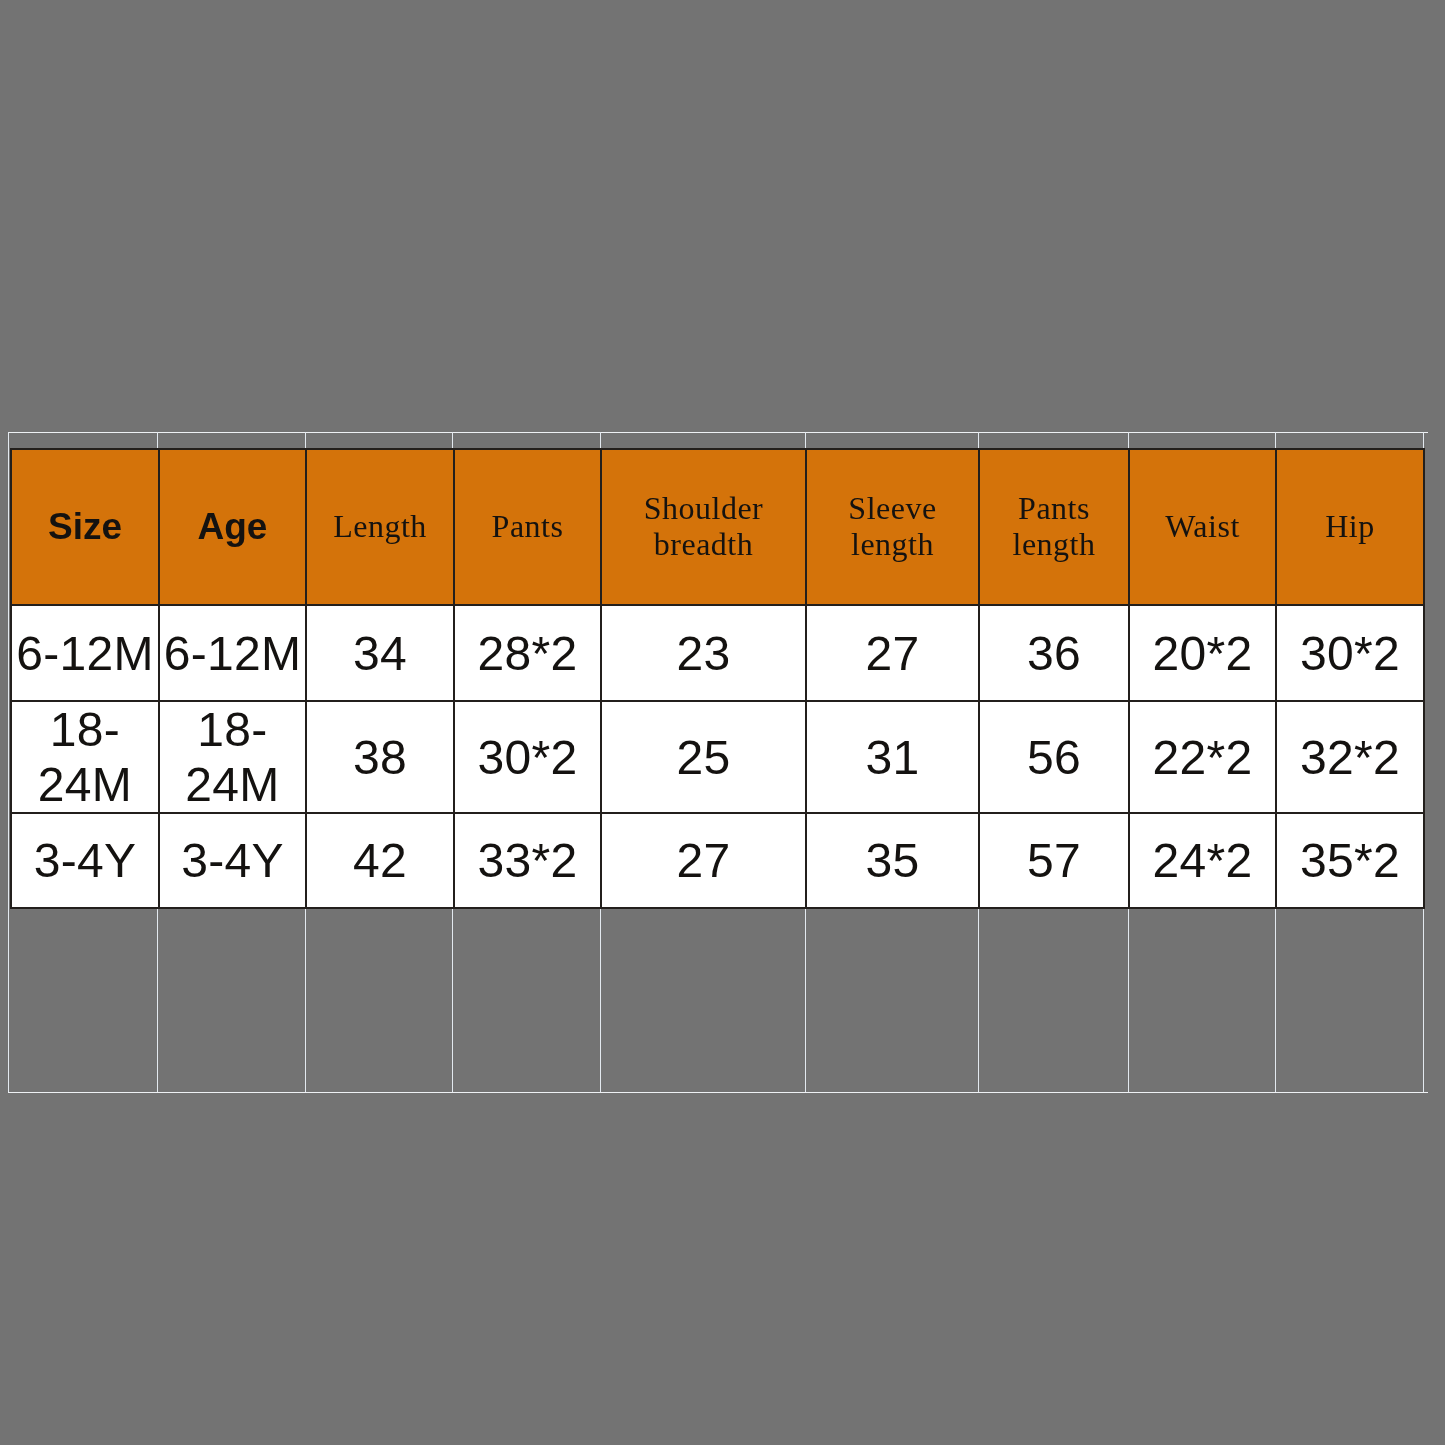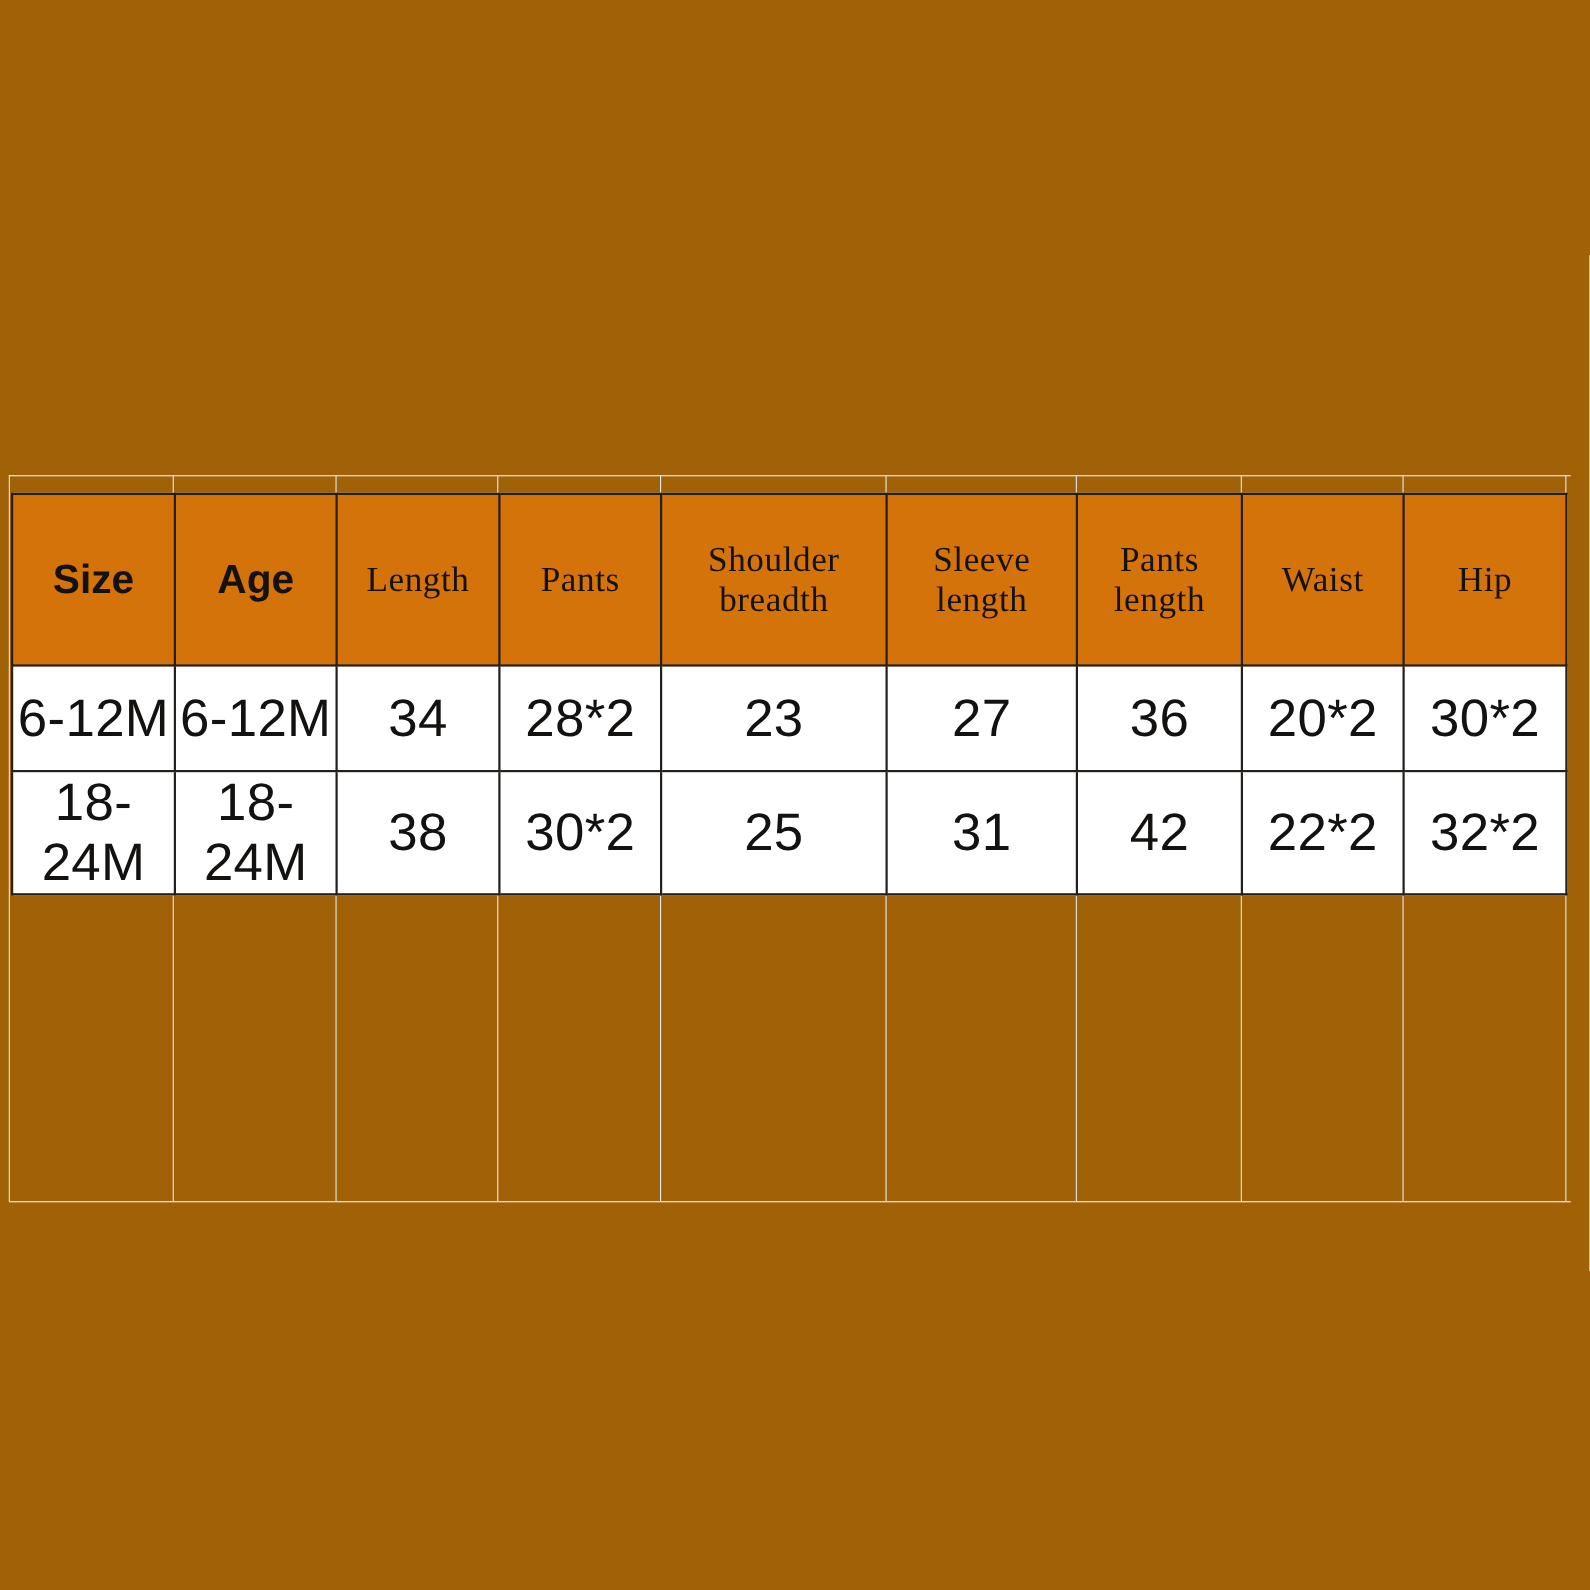--- a/index.html
+++ b/index.html
@@ -4,21 +4,21 @@
 <style>
   html, body {
     margin: 0;
     padding: 0;
     background: #ffffff;
   }
   #page {
     position: relative;
     width: 1445px;
     height: 1445px;
-    background: #a16207;
+    background: #737373;
     overflow: hidden;
     font-family: "Liberation Serif", "DejaVu Serif", serif;
   }
 
   
   .grid-layer {
     position: absolute;
     left: 0; top: 0;
     width: 1445px;
     height: 1445px;
@@ -183,21 +183,32 @@
           <td>20*2</td>
           <td>30*2</td>
         </tr>
         <tr>
           <td>18-24M</td>
           <td>18-24M</td>
           <td>38</td>
           <td>30*2</td>
           <td>25</td>
           <td>31</td>
-          <td>42</td>
+          <td>56</td>
           <td>22*2</td>
           <td>32*2</td>
+        </tr>
+        <tr>
+          <td>3-4Y</td>
+          <td>3-4Y</td>
+          <td>42</td>
+          <td>33*2</td>
+          <td>27</td>
+          <td>35</td>
+          <td>57</td>
+          <td>24*2</td>
+          <td>35*2</td>
         </tr>
       </tbody>
     </table>
   </div>
 
 </div>
 
 </body></html>

